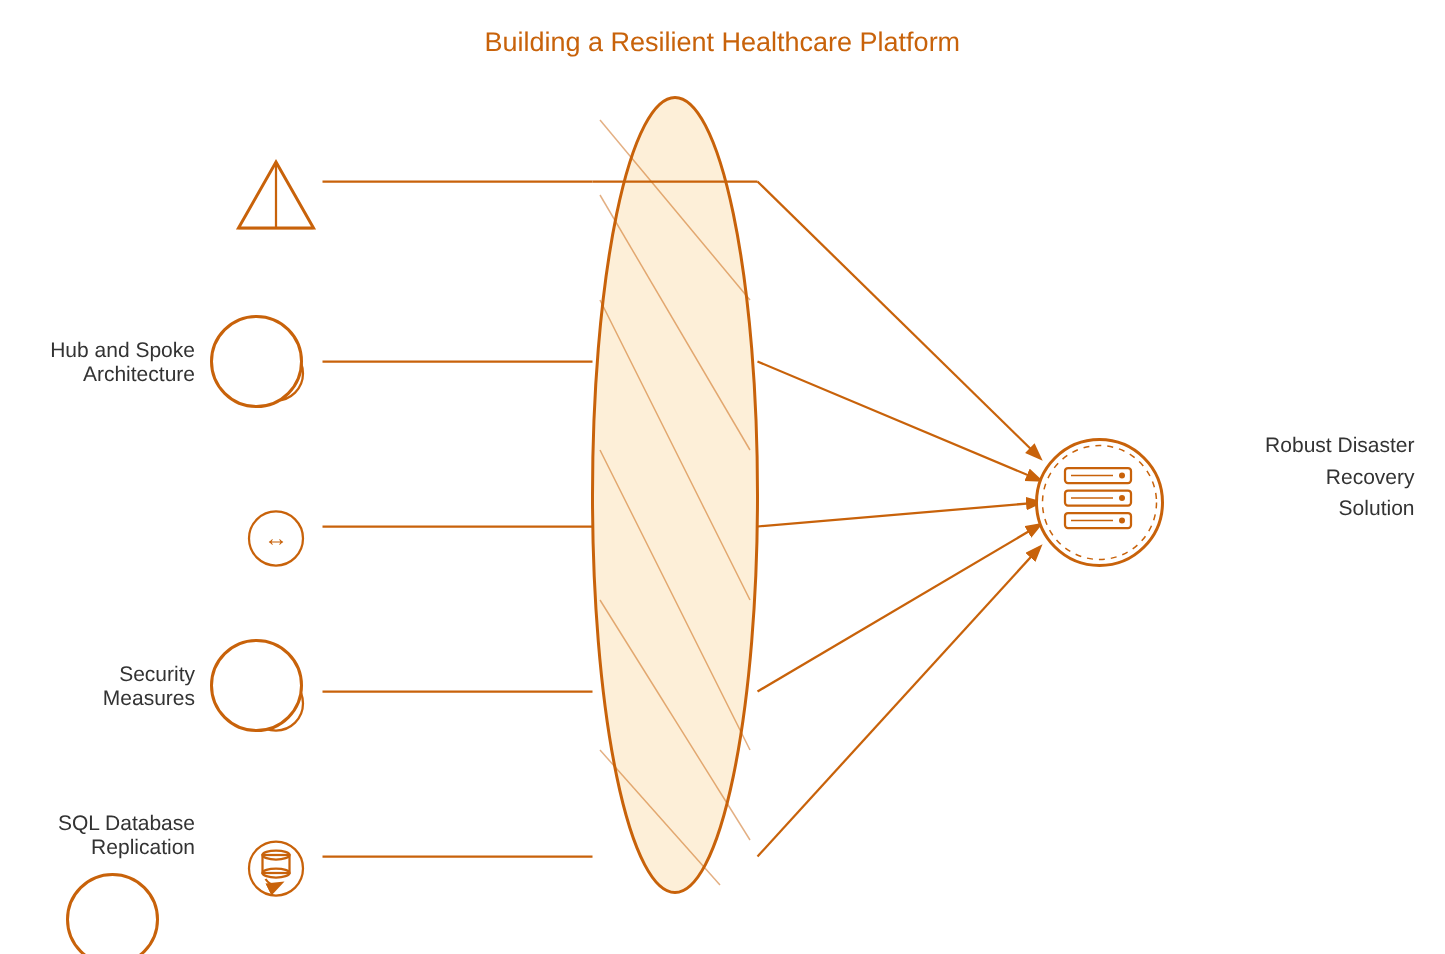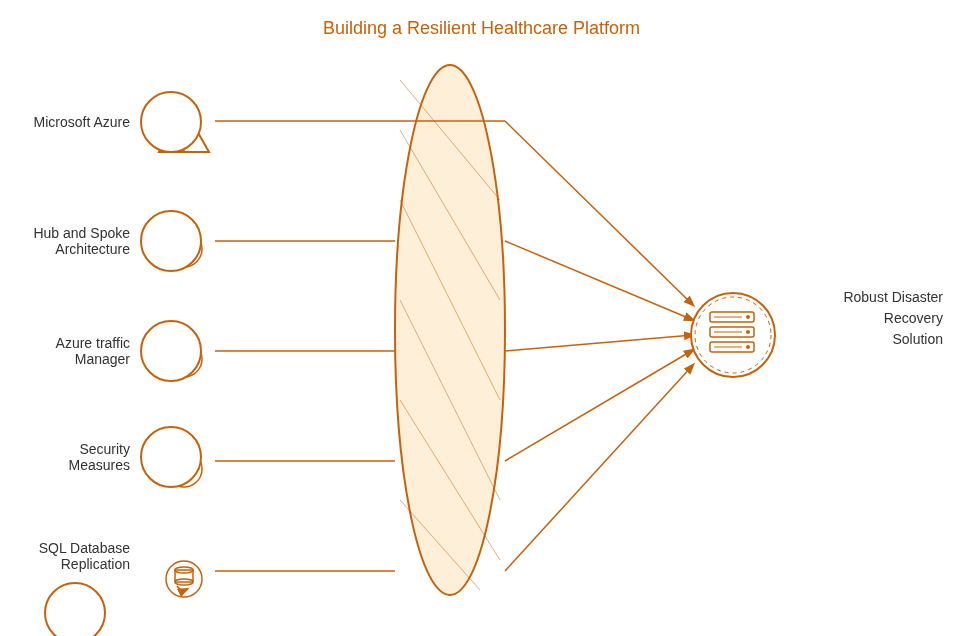--- a/index.html
+++ b/index.html
@@ -154,34 +154,26 @@
     <circle cx="748" cy="317" r="2" fill="#c8620a"></circle>
     <circle cx="748" cy="332" r="2" fill="#c8620a"></circle>
     <circle cx="748" cy="347" r="2" fill="#c8620a"></circle>
     <line x1="714" y1="317" x2="742" y2="317" stroke="#c8620a" stroke-width="1"></line>
     <line x1="714" y1="332" x2="742" y2="332" stroke="#c8620a" stroke-width="1"></line>
     <line x1="714" y1="347" x2="742" y2="347" stroke="#c8620a" stroke-width="1"></line>
 
     <circle cx="733" cy="335" r="38" fill="none" stroke="#c8620a" stroke-width="1" stroke-dasharray="4,4"></circle>
   </svg>
 
-  <div class="left-item" style="top: 91px;">
-    <span class="item-label">Microsoft Azure</span>
-    <div class="item-circle"></div>
-  </div>
 
   <div class="left-item" style="top: 210px;">
     <span class="item-label">Hub and Spoke<br>Architecture</span>
     <div class="item-circle"></div>
   </div>
 
-  <div class="left-item" style="top: 320px;">
-    <span class="item-label">Azure traffic<br>Manager</span>
-    <div class="item-circle"></div>
-  </div>
 
   <div class="left-item" style="top: 426px;">
     <span class="item-label">Security<br>Measures</span>
     <div class="item-circle"></div>
   </div>
 
   <div class="left-item" style="top: 540px; flex-direction: column;">
     <span class="item-label">SQL Database<br>Replication</span>
     <div class="item-circle"></div>
   </div>

